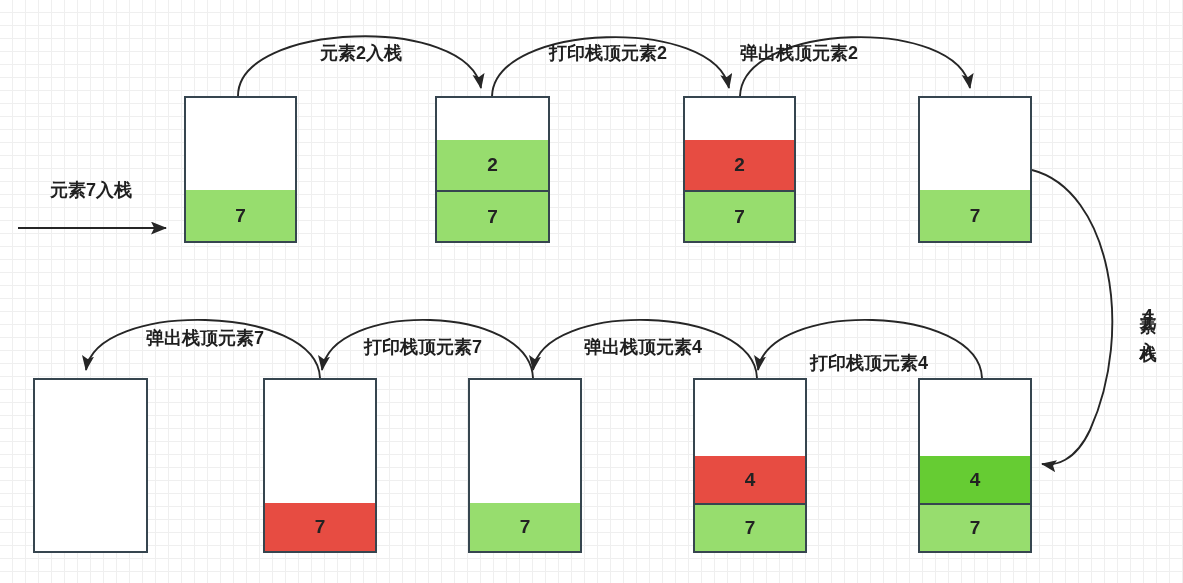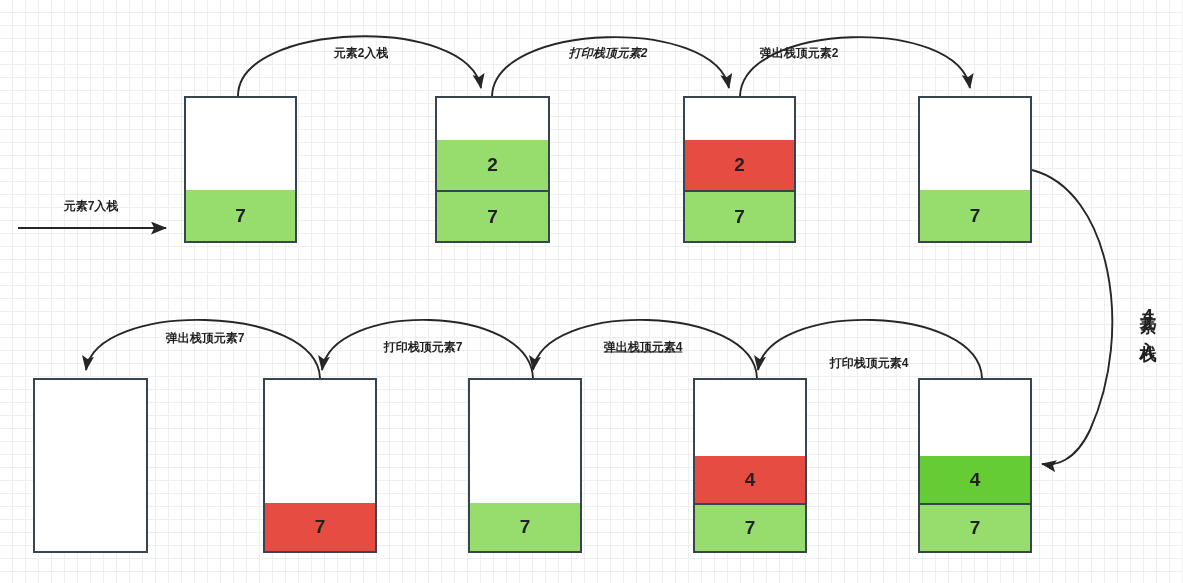--- a/index.html
+++ b/index.html
@@ -44,21 +44,21 @@
     align-items: center;
     justify-content: center;
     font-size: 19px;
     font-weight: 700;
     color: #222222;
     border-top: 2px solid #36454f;
   }
   .cell:first-child { border-top: none; }
   .edge-label {
     position: absolute;
-    font-size: 12px;
+    font-size: 18px;
     font-weight: 700;
     color: #1f1f1f;
     white-space: nowrap;
     transform: translate(-50%, -50%);
     letter-spacing: 0px;
   }
   .edge-label-vert {
     position: absolute;
     font-size: 17px;
     font-weight: 700;
@@ -149,24 +149,24 @@
       <div class="stack" style="left: 918px; top: 378px; width: 114px; height: 175px;">
         <div class="cell" style="height: 47px; background: rgb(102, 204, 51);">
           <span>4</span>
         </div>
         <div class="cell" style="height: 48px; background: rgb(151, 221, 110);">
           <span>7</span>
         </div>
       </div>
     </div>
   <div id="labels-root">
-      <div class="edge-label" style="left: 91px; top: 206px;">元素7入栈</div>
+      <div class="edge-label" style="left: 91px; top: 190px;">元素7入栈</div>
       <div class="edge-label" style="left: 361px; top: 53px;">元素2入栈</div>
-      <div class="edge-label" style="left: 608px; top: 53px; font-style: italic;">打印栈顶元素2</div>
+      <div class="edge-label" style="left: 608px; top: 53px;">打印栈顶元素2</div>
       <div class="edge-label" style="left: 799px; top: 53px;">弹出栈顶元素2</div>
       <div class="edge-label-vert" style="left: 1148px; top: 300px;">元素4入栈</div>
       <div class="edge-label" style="left: 205px; top: 338px;">弹出栈顶元素7</div>
       <div class="edge-label" style="left: 423px; top: 347px; text-align: center;">打印栈顶元素7</div>
-      <div class="edge-label" style="left: 643px; top: 347px; text-decoration: underline;">弹出栈顶元素4</div>
+      <div class="edge-label" style="left: 643px; top: 347px;">弹出栈顶元素4</div>
       <div class="edge-label" style="left: 869px; top: 347px; margin-top: 16px;">打印栈顶元素4</div>
     </div>
 
 </div>
 
 </body></html>

